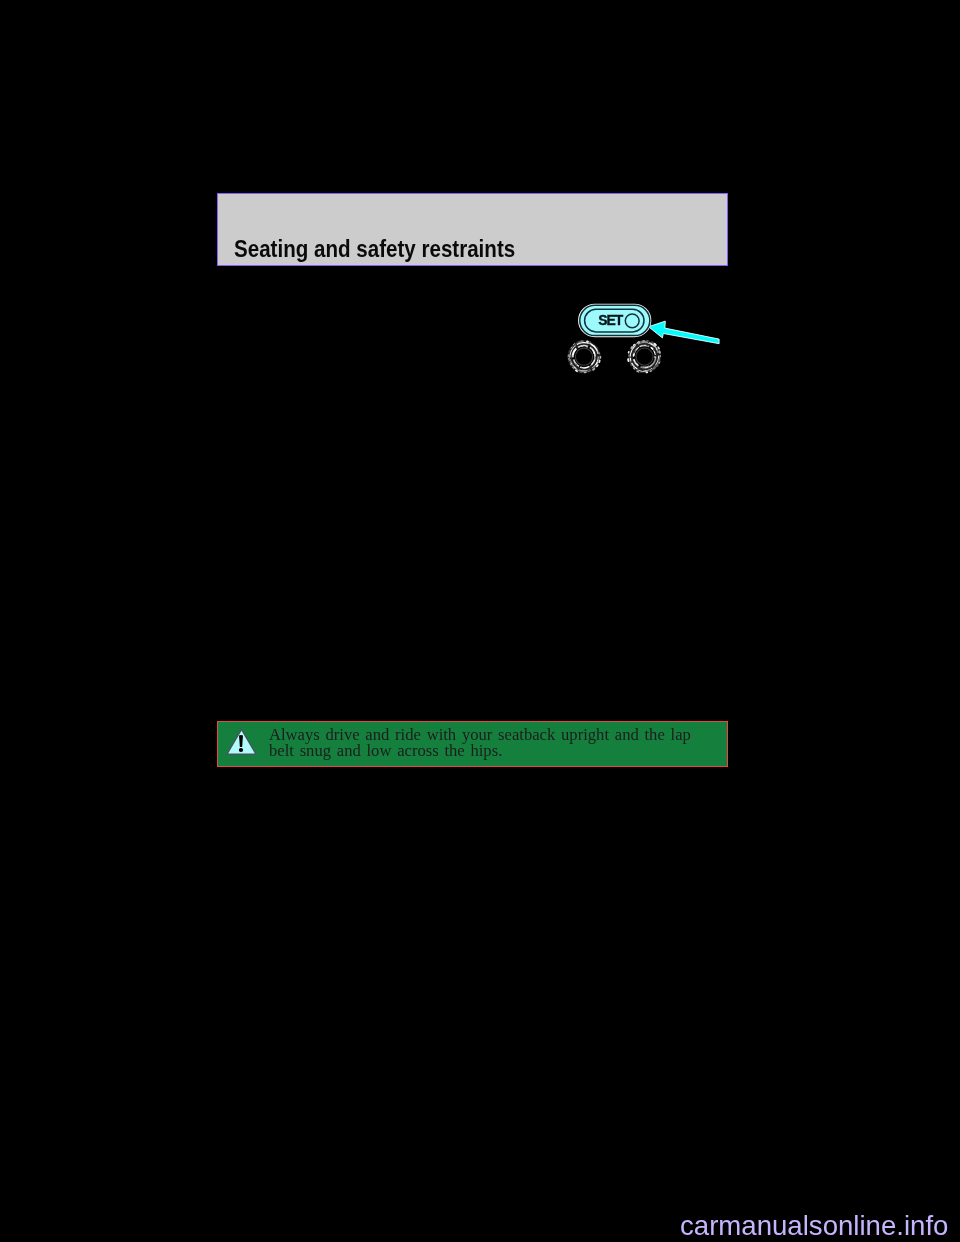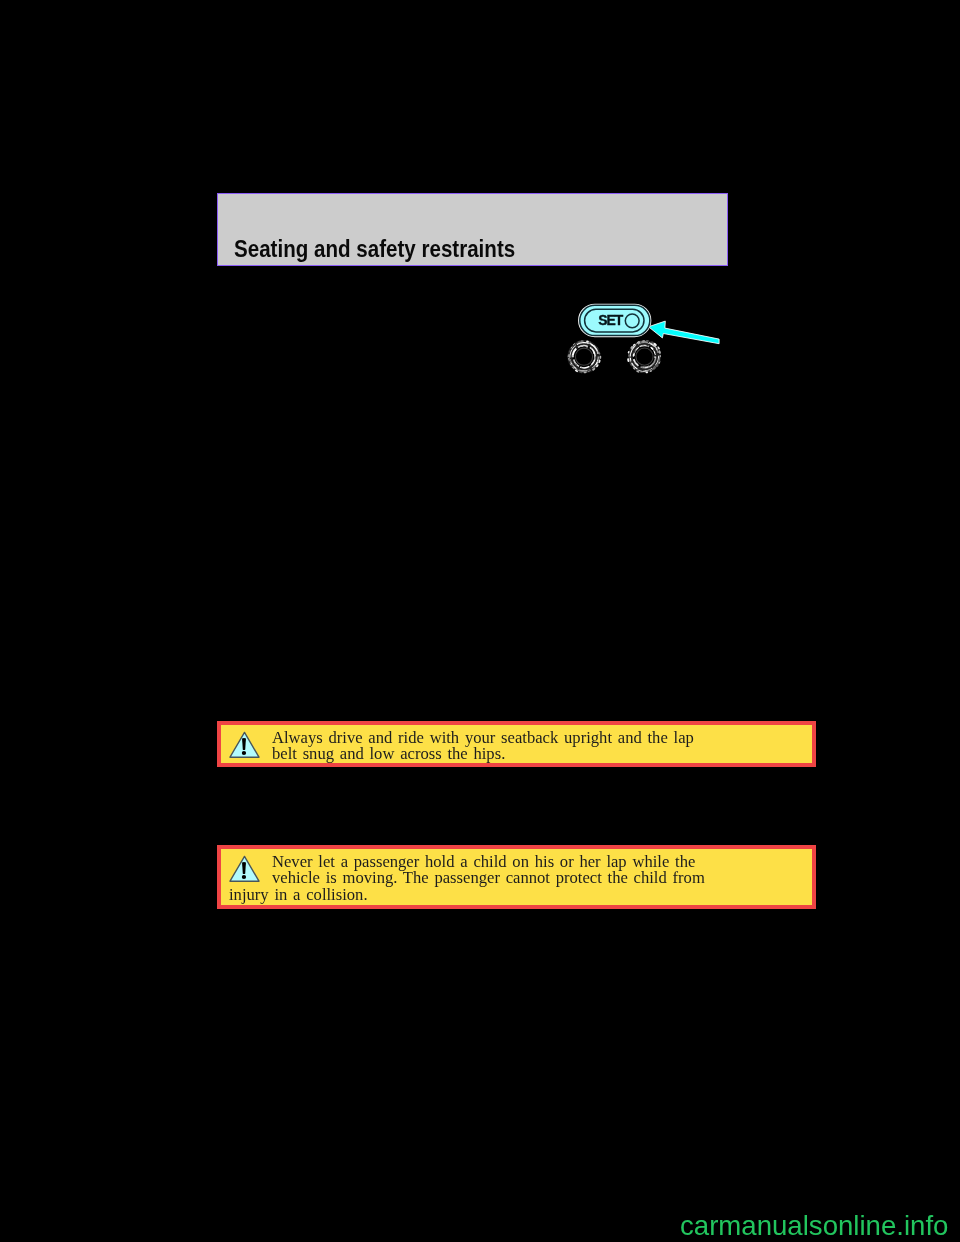--- a/index.html
+++ b/index.html
@@ -21,37 +21,37 @@
     font-weight:bold; font-size:23.2px; line-height:23.2px;
     color:#0a0a0a; white-space:nowrap;
     transform:scaleX(0.887); transform-origin:0 0;
   }
 
   
   .illus { position:absolute; left:555px; top:290px; width:190px; height:95px; }
 
   
   .warn {
-    position:absolute; left:217px; width:599px;
-    background:#fde047; border:4px solid #ef4444; box-sizing:border-box;
+    position:absolute; left:217px; width:511px;
+    background:#15803d; border:1px solid #ef4444; box-sizing:border-box;
   }
   .warn-icon { position:absolute; left:7.4px; top:5.4px; }
   .warn-line {
     position:absolute; white-space:pre;
     font-family:"Liberation Serif", serif;
     font-size:17.4px; line-height:17.4px; color:#1d1d1d;
     word-spacing:1.67px;
     transform:scaleX(0.955); transform-origin:0 0;
   }
 
   
   .watermark {
     position:absolute; left:680px; top:1211.9px;
     font-family:"Liberation Sans", sans-serif;
-    font-size:27.6px; line-height:27.6px; color:#22c55e; white-space:nowrap;
+    font-size:27.6px; line-height:27.6px; color:#c4b5fd; white-space:nowrap;
   }
 </style>
 </head>
 <body>
 
 <div class="page">
 
   <div class="header-bar">
     <div class="header-title">Seating and safety restraints</div>
   </div>
@@ -150,26 +150,16 @@
     <svg class="warn-icon" width="33" height="29" viewBox="0 0 33 29">
       <path d="M16.5 2.4 L31.0 27.2 L2.0 27.2 Z" fill="#b2fbfd" stroke="#47565a" stroke-width="1.35" stroke-linejoin="round"></path>
       <path d="M14.05 8.4 q1.95 -1.0 3.9 0 l-0.75 11.3 q-1.2 0.65 -2.4 0 z" fill="#000"></path>
       <ellipse cx="15.95" cy="22.9" rx="2.15" ry="2.0" fill="#000"></ellipse>
     </svg>
     <div class="warn-line" style="left:51px;top:4.1px">Always drive and ride with your seatback upright and the lap</div>
     <div class="warn-line" style="left:51px;top:19.7px">belt snug and low across the hips.</div>
   </div>
 
 
-  <div class="warn" style="top:845px;height:63.6px">
-    <svg class="warn-icon" width="33" height="29" viewBox="0 0 33 29">
-      <path d="M16.5 2.4 L31.0 27.2 L2.0 27.2 Z" fill="#b2fbfd" stroke="#47565a" stroke-width="1.35" stroke-linejoin="round"></path>
-      <path d="M14.05 8.4 q1.95 -1.0 3.9 0 l-0.75 11.3 q-1.2 0.65 -2.4 0 z" fill="#000"></path>
-      <ellipse cx="15.95" cy="22.9" rx="2.15" ry="2.0" fill="#000"></ellipse>
-    </svg>
-    <div class="warn-line" style="left:51px;top:4.1px">Never let a passenger hold a child on his or her lap while the</div>
-    <div class="warn-line" style="left:51px;top:19.7px">vehicle is moving. The passenger cannot protect the child from</div>
-    <div class="warn-line" style="left:8.4px;top:36.8px">injury in a collision.</div>
-  </div>
 
   <div class="watermark">carmanualsonline.info</div>
 
 </div>
 
 </body></html>

